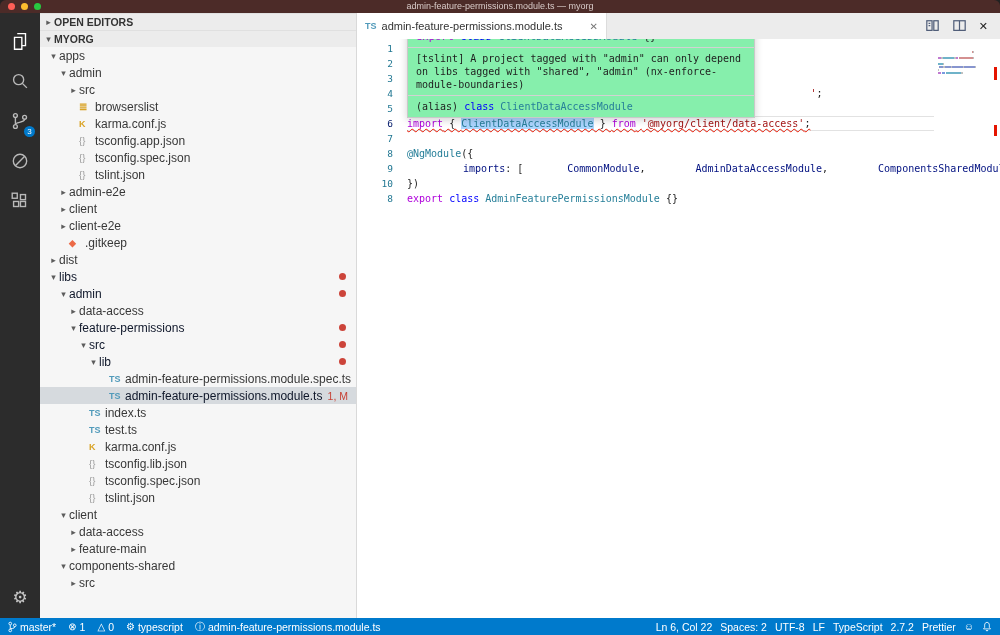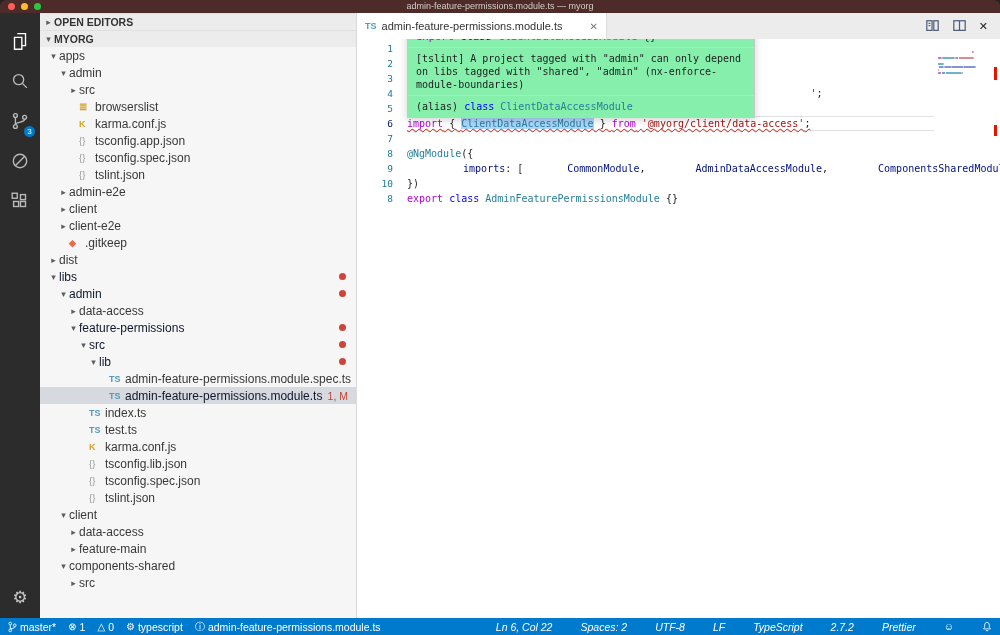--- a/index.html
+++ b/index.html
@@ -92,21 +92,21 @@
   .tt-sec + .tt-sec { border-top:1px solid #d2d2d2; }
   .tt-sig { font-size:10.5px; white-space:pre; }
   .tt-lint { white-space:normal; word-wrap:break-word; }
 
   
   .statusbar { height:17px; background:#007acc; color:#fff; display:flex; justify-content:space-between;
                align-items:center; font-size:10.5px; padding:0 8px; flex:none; }
   .sb-side { display:flex; align-items:center; height:100%; }
   .sb-item { display:flex; align-items:center; gap:3px; cursor:pointer; height:100%; }
   .sb-left .sb-item { margin-right:12px; }
-  .sb-right .sb-item { margin-left:28px;font-style:italic; }
+  .sb-right .sb-item { margin-left:8px; }
   .sb-ico { font-size:10px; line-height:10px; display:flex; align-items:center; }
 </style>
 </head>
 <body>
 
 <div class="window">
 
   <div class="titlebar">
     <div class="traffic">
       <span class="tl close"></span>

